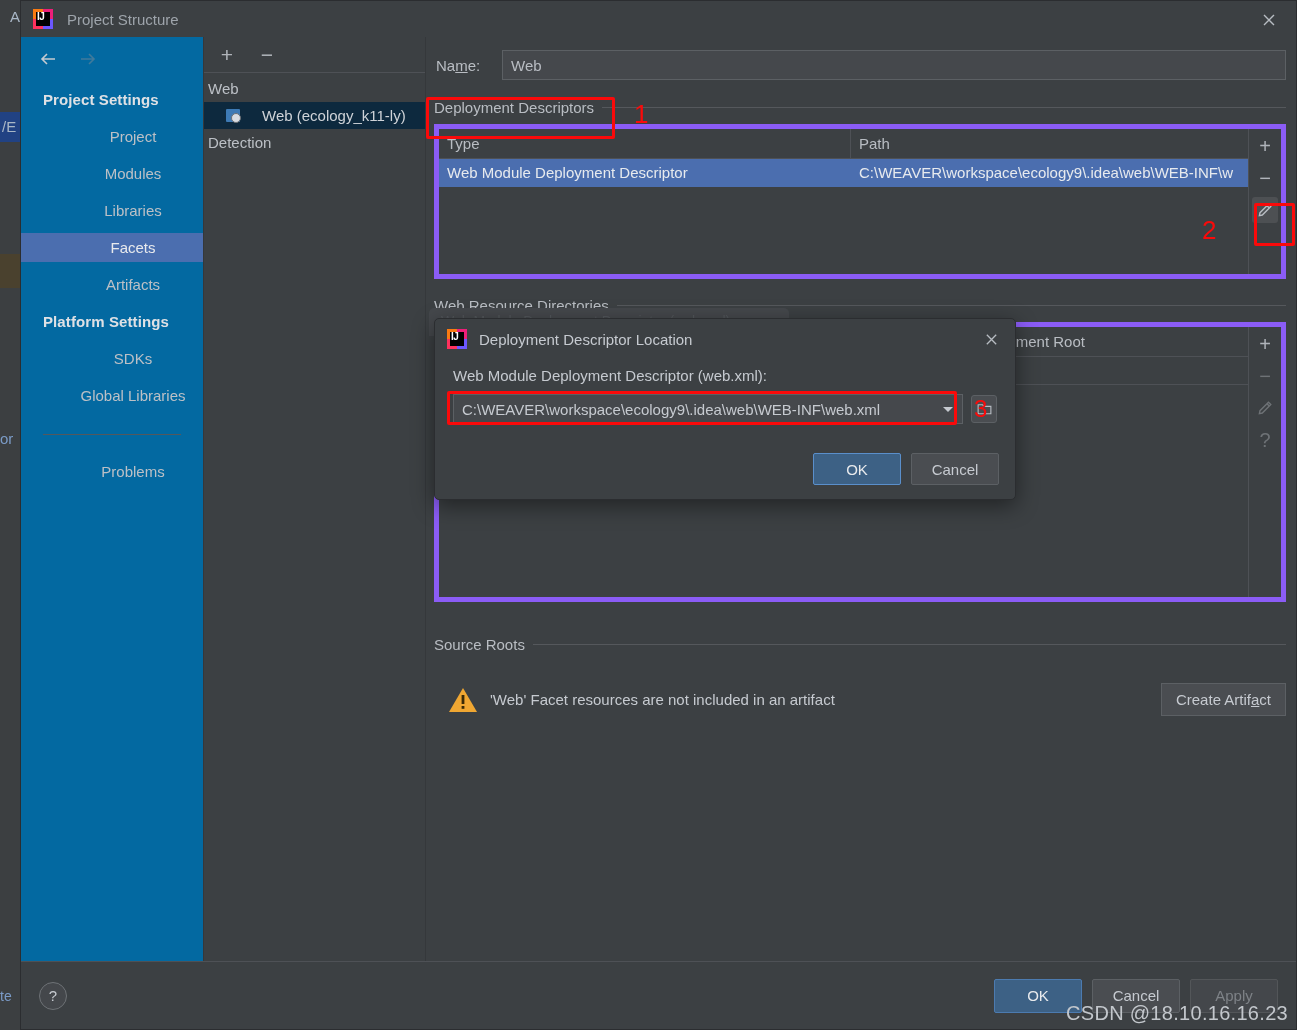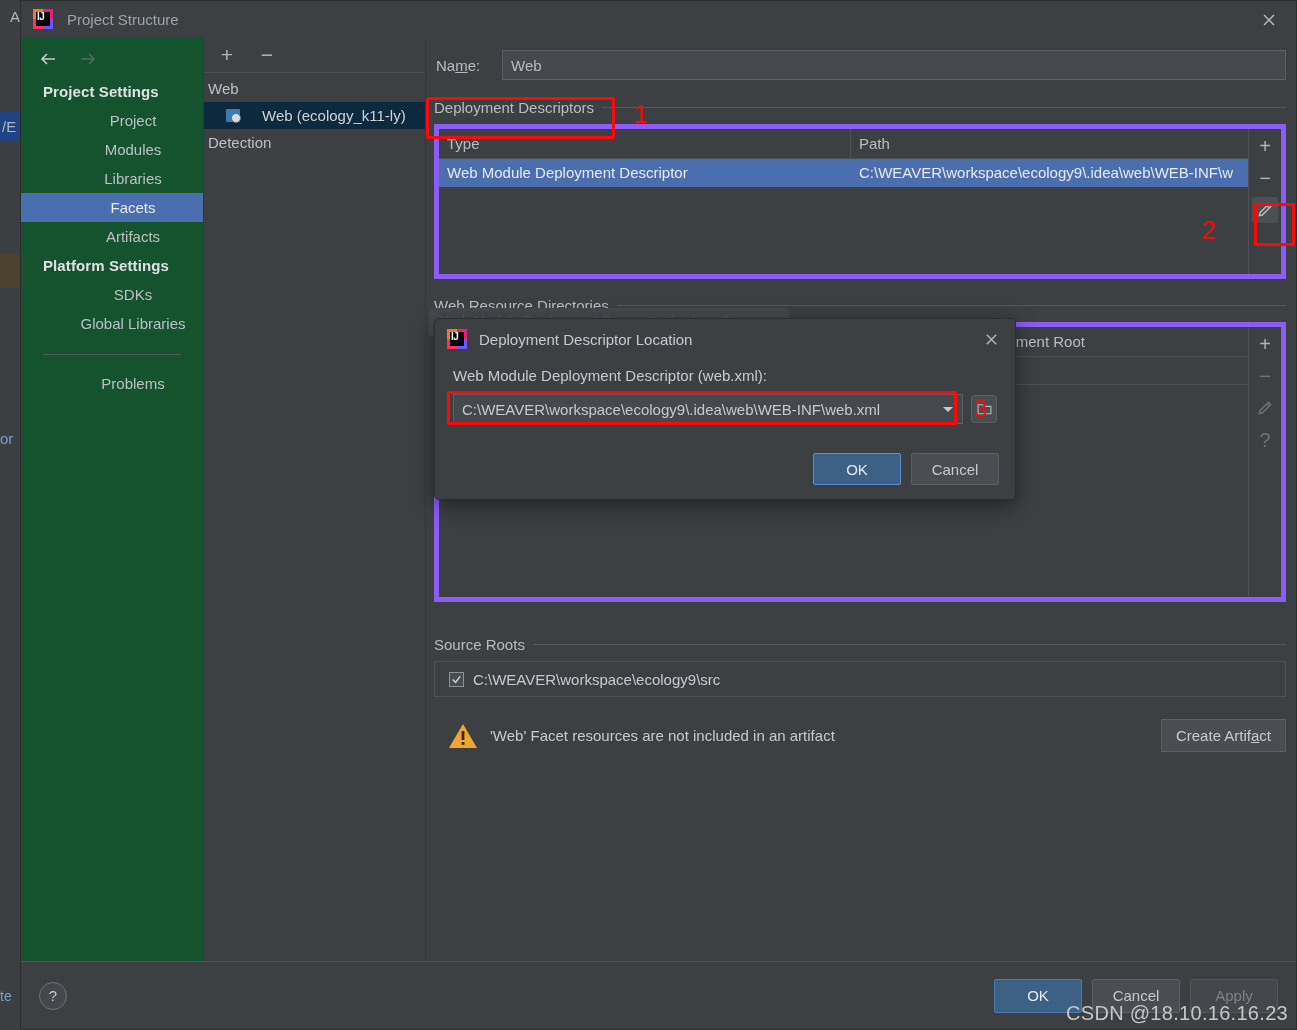--- a/index.html
+++ b/index.html
@@ -51,23 +51,24 @@
     position: absolute; right: 14px; top: 6px; width: 26px; height: 26px;
     display: flex; align-items: center; justify-content: center; cursor: pointer;
   }
   #ps-close svg { stroke: #b7bcc2; }
 
   
   #ps-body { flex: 1; display: flex; min-height: 0; }
 
   
   #sidebar {
-    width: 183px; flex: 0 0 183px; background: #14532d;
+    width: 183px; flex: 0 0 183px; background: #0369a1;
     display: flex; flex-direction: column; padding-top: 4px;
     border-right: 1px solid #35383b;
+    gap: 8px;
   }
   #sidebar .navbtns { height: 36px; display:flex; align-items:center; padding-left: 16px; gap: 18px; }
   #sidebar .navbtn { width: 22px; height: 22px; display:flex; align-items:center; justify-content:center; cursor:pointer; }
   #sidebar .navbtn.disabled { opacity: 0.45; cursor: default; }
   #sidebar .group-header {
     color: #dfe1e5; font-size: 15px; font-weight: bold; padding: 6px 0 6px 22px; letter-spacing: .1px;
   }
   #sidebar .nav-item {
     color: #bcc0c6; font-size: 15px; padding: 4px 0 4px 42px; cursor: pointer; line-height: 21px; text-align: center;
   }
@@ -374,28 +375,20 @@
             </svg>
           </div>
           <div class="st dim">?</div>
         </div>
       </div>
 
       <div class="titled-sep" style="margin-top:34px;">
         <span class="lbl">Source Roots</span>
         <span class="line"></span>
       </div>
-      <div class="src-box">
-        <span class="chk">
-          <svg width="11" height="11" viewBox="0 0 12 12" fill="none" stroke-width="1.6">
-            <path d="M2 6 L5 9.2 L10 2.6"></path>
-          </svg>
-        </span>
-        <span class="src-text">C:\WEAVER\workspace\ecology9\src</span>
-      </div>
 
       <div class="warn-row">
         <span class="warn-icon">
           <svg width="30" height="26" viewBox="0 0 30 26">
             <path d="M15 1 L29 25 L1 25 Z" fill="#f0a732"></path>
             <rect x="13.6" y="8" width="2.8" height="9" fill="#3a2a06"></rect>
             <rect x="13.6" y="19" width="2.8" height="2.8" fill="#3a2a06"></rect>
           </svg>
         </span>
         <span class="warn-text">'Web' Facet resources are not included in an artifact</span>

